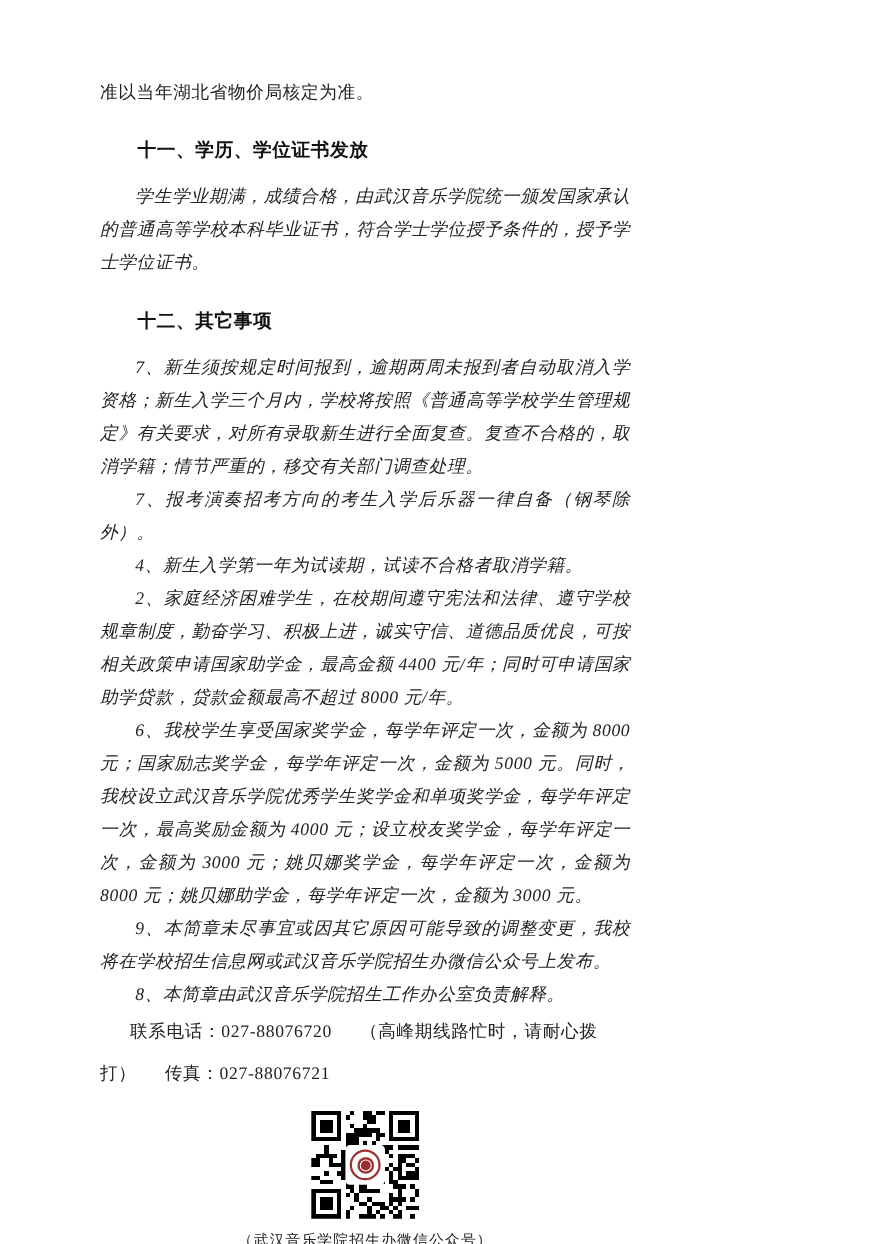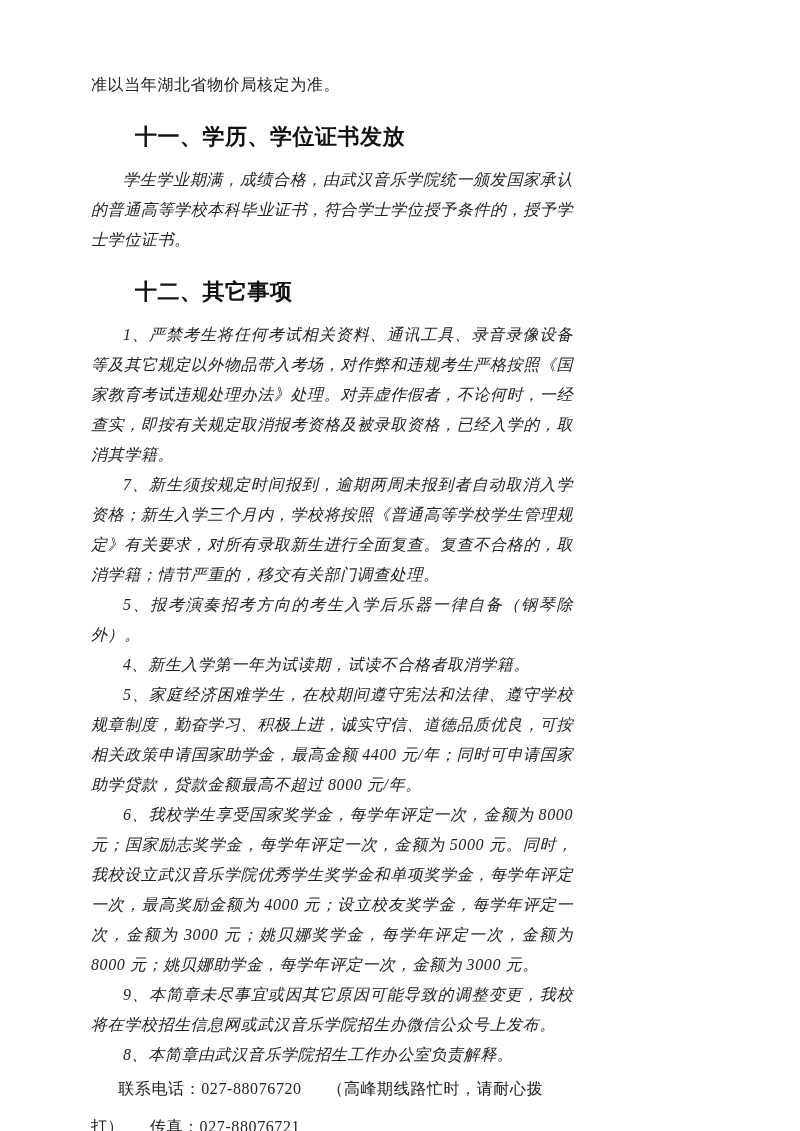--- a/index.html
+++ b/index.html
@@ -16,21 +16,21 @@
   .body-par{
     font-size:16px;
     line-height:30px;
     letter-spacing:0.6px;
     text-align:justify;
     margin:0;
   }
   .indent{text-indent:2em;font-style:italic;}
   .heading{
     font-family:"Liberation Sans","DejaVu Sans",sans-serif;
-    font-size:22px;
+    font-size:17px;
     font-weight:bold;
     color:#111111;
     line-height:30px;
     margin:22px 0 13px 0;
     text-indent:2em;
     letter-spacing:0.5px;
   }
   .contact-line{
     font-size:16px;line-height:38px;letter-spacing:0.6px;
     margin:0;text-indent:1.7em;text-align:left;
@@ -92,25 +92,24 @@
 <div class="page">
 
   <p class="body-par">准以当年湖北省物价局核定为准。</p>
 
   <h2 class="heading">十一、学历、学位证书发放</h2>
 
   <p class="body-par indent">学生学业期满，成绩合格，由武汉音乐学院统一颁发国家承认的普通高等学校本科毕业证书，符合学士学位授予条件的，授予学士学位证书。</p>
 
   <h2 class="heading">十二、其它事项</h2>
 
-  <p class="body-par indent">1、严禁考生将任何考试相关资料、通讯工具、录音录像设备等及其它规定以外物品带入考场，对作弊和违规考生严格按照《国家教育考试违规处理办法》处理。对弄虚作假者，不论何时，一经查实，即按有关规定取消报考资格及被录取资格，已经入学的，取消其学籍。</p>
   <p class="body-par indent">7、新生须按规定时间报到，逾期两周未报到者自动取消入学资格；新生入学三个月内，学校将按照《普通高等学校学生管理规定》有关要求，对所有录取新生进行全面复查。复查不合格的，取消学籍；情节严重的，移交有关部门调查处理。</p>
-  <p class="body-par indent">5、报考演奏招考方向的考生入学后乐器一律自备（钢琴除外）。</p>
+  <p class="body-par indent">7、报考演奏招考方向的考生入学后乐器一律自备（钢琴除外）。</p>
   <p class="body-par indent">4、新生入学第一年为试读期，试读不合格者取消学籍。</p>
-  <p class="body-par indent">5、家庭经济困难学生，在校期间遵守宪法和法律、遵守学校规章制度，勤奋学习、积极上进，诚实守信、道德品质优良，可按相关政策申请国家助学金，最高金额 4400 元/年；同时可申请国家助学贷款，贷款金额最高不超过 8000 元/年。</p>
+  <p class="body-par indent">2、家庭经济困难学生，在校期间遵守宪法和法律、遵守学校规章制度，勤奋学习、积极上进，诚实守信、道德品质优良，可按相关政策申请国家助学金，最高金额 4400 元/年；同时可申请国家助学贷款，贷款金额最高不超过 8000 元/年。</p>
   <p class="body-par indent">6、我校学生享受国家奖学金，每学年评定一次，金额为 8000 元；国家励志奖学金，每学年评定一次，金额为 5000 元。同时，我校设立武汉音乐学院优秀学生奖学金和单项奖学金，每学年评定一次，最高奖励金额为 4000 元；设立校友奖学金，每学年评定一次，金额为 3000 元；姚贝娜奖学金，每学年评定一次，金额为 8000 元；姚贝娜助学金，每学年评定一次，金额为 3000 元。</p>
   <p class="body-par indent">9、本简章未尽事宜或因其它原因可能导致的调整变更，我校将在学校招生信息网或武汉音乐学院招生办微信公众号上发布。</p>
   <p class="body-par indent">8、本简章由武汉音乐学院招生工作办公室负责解释。</p>
 
   <p class="contact-line">
     <span>联系电话：</span><span>027-88076720</span><span class="contact-gap">（高峰期线路忙时，请耐心拨打）</span><span class="contact-gap">传真：</span><span>027-88076721</span>
   </p>
 
   <div class="qr-wrap">
     <div class="qr-box">

